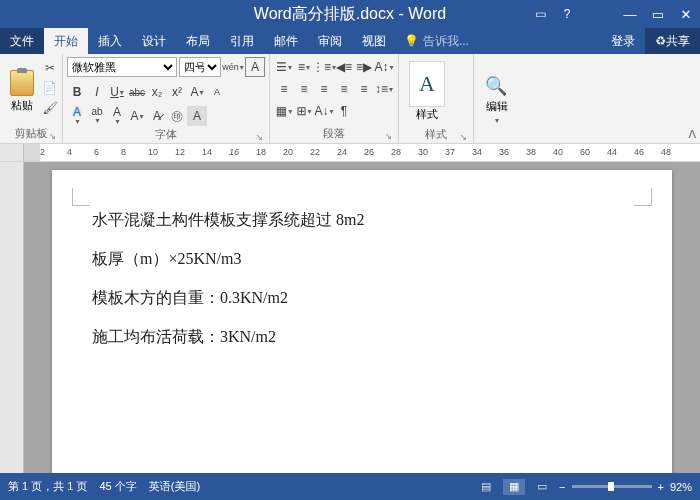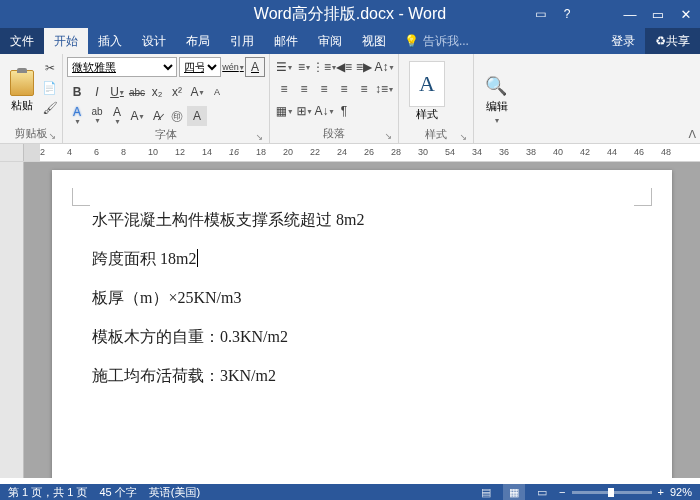--- a/index.html
+++ b/index.html
@@ -25,21 +25,21 @@
 .group-body { flex: 1; display: flex; gap: 2px; }
 .group-label { text-align: center; font-size: 11px; color: #666; padding: 1px 0 2px; position: relative; }
 .group-label .launcher { position: absolute; right: 2px; bottom: 2px; font-size: 9px; color: #888; cursor: pointer; }
 
 .clipboard .paste-btn { display: flex; flex-direction: column; align-items: center; justify-content: center; width: 36px; cursor: pointer; }
 .clipboard .paste-icon { width: 24px; height: 26px; background: linear-gradient(#f7e39b, #d9a441); border: 1px solid #c08a2a; border-radius: 2px; margin-bottom: 2px; position: relative; }
 .clipboard .paste-icon::before { content: ""; position: absolute; top: -3px; left: 6px; width: 10px; height: 5px; background: #888; border-radius: 2px 2px 0 0; }
 .clipboard .side { display: flex; flex-direction: column; gap: 4px; padding-top: 3px; }
 .clipboard .side div { width: 16px; height: 16px; display: flex; align-items: center; justify-content: center; cursor: pointer; font-size: 12px; color: #444; }
 
-.font .row1 { display: flex; gap: 2px; margin-bottom: 3px; text-decoration: underline; }
+.font .row1 { display: flex; gap: 2px; margin-bottom: 3px; }
 .font select { font-size: 11px; height: 20px; border: 1px solid #ababab; background: #fff; }
 .font .font-name { width: 110px; }
 .font .font-size { width: 42px; text-align: center; }
 .font .btn, .para .btn { width: 20px; height: 20px; display: flex; align-items: center; justify-content: center; cursor: pointer; font-size: 12px; color: #444; border: 1px solid transparent; }
 .font .row2 { display: flex; align-items: center; gap: 0; }
 .font .row3 { display: flex; align-items: center; gap: 0; margin-top: 2px; }
 .font .color-bar { width: 14px; height: 3px; display: block; }
 .font .highlight .color-bar { background: #ffff00; }
 .font .fontcolor .color-bar { background: #ff0000; }
 .font .stack { display: flex; flex-direction: column; align-items: center; line-height: 1; }
@@ -67,21 +67,21 @@
 .vruler { width: 24px; background: #e6e6e6; border-right: 1px solid #c0c0c0; }
 .page-wrap { flex: 1; overflow: auto; display: flex; justify-content: center; padding-top: 8px; }
 .page { background: #fff; width: 620px; min-height: 320px; box-shadow: 0 1px 4px rgba(0,0,0,.3); padding: 40px 40px 20px; position: relative; }
 .page .crop-tl, .page .crop-tr { position: absolute; top: 18px; width: 18px; height: 18px; }
 .page .crop-tl { left: 20px; border-left: 1px solid #bbb; border-bottom: 1px solid #bbb; }
 .page .crop-tr { right: 20px; border-right: 1px solid #bbb; border-bottom: 1px solid #bbb; }
 .page p { font-size: 16px; color: #222; margin: 0 0 18px; font-family: "Microsoft YaHei"; }
 .cursor-caret { display: inline-block; width: 1px; height: 18px; background: #000; vertical-align: text-bottom; margin-left: 1px; }
 .ibeam { position: absolute; font-size: 14px; color: #000; }
 
-.statusbar { position: absolute; bottom: 0; left: 0; right: 0; height: 16px; background: #2b579a; color: #fff; display: flex; align-items: center; font-size: 11px; padding: 0 8px; gap: 12px; }
+.statusbar { position: absolute; bottom: 0; left: 0; right: 0; height: 27px; background: #2b579a; color: #fff; display: flex; align-items: center; font-size: 11px; padding: 0 8px; gap: 12px; }
 .statusbar .right { margin-left: auto; display: flex; align-items: center; gap: 6px; }
 .view-btn { width: 22px; height: 16px; display: flex; align-items: center; justify-content: center; cursor: pointer; opacity: .8; }
 .view-btn.active { opacity: 1; background: rgba(255,255,255,.2); }
 .zoom-slider { width: 80px; height: 3px; background: rgba(255,255,255,.4); position: relative; }
 .zoom-slider .thumb { position: absolute; top: -3px; width: 6px; height: 9px; background: #fff; left: 46%; }
 .dd::after { content: "▾"; font-size: 8px; margin-left: 1px; color: #666; }
 </style>
 </head>
 <body>
 
@@ -238,42 +238,41 @@
         <span class="num" style="left: 135px;">12</span>
         <span class="num" style="left: 162px;">14</span>
         <span class="num" style="left: 189px; font-style: italic;">16</span>
         <span class="num" style="left: 216px;">18</span>
         <span class="num" style="left: 243px;">20</span>
         <span class="num" style="left: 270px;">22</span>
         <span class="num" style="left: 297px;">24</span>
         <span class="num" style="left: 324px;">26</span>
         <span class="num" style="left: 351px;">28</span>
         <span class="num" style="left: 378px;">30</span>
-        <span class="num" style="left: 405px;">54</span>
+        <span class="num" style="left: 405px;">37</span>
         <span class="num" style="left: 432px;">34</span>
         <span class="num" style="left: 459px;">36</span>
         <span class="num" style="left: 486px;">38</span>
         <span class="num" style="left: 513px;">40</span>
-        <span class="num" style="left: 540px;">42</span>
+        <span class="num" style="left: 540px;">60</span>
         <span class="num" style="left: 567px;">44</span>
         <span class="num" style="left: 594px;">46</span>
         <span class="num" style="left: 621px;">48</span>
       </div>
   </div>
 </div>
 
 <div class="doc-area">
   <div class="vruler"></div>
   <div class="page-wrap">
     <div class="page">
       <div class="crop-tl"></div>
       <div class="crop-tr"></div>
       <div id="doc-lines">
           <p>水平混凝土构件模板支撑系统超过 8m2</p>
-          <p>跨度面积 18m2<span class="cursor-caret"></span></p>
           <p>板厚（m）×25KN/m3</p>
           <p>模板木方的自重：0.3KN/m2</p>
           <p>施工均布活荷载：3KN/m2</p>
         </div>
     </div>
   </div>
 </div>
 
 <div class="statusbar">
   <span>第 1 页，共 1 页</span>

